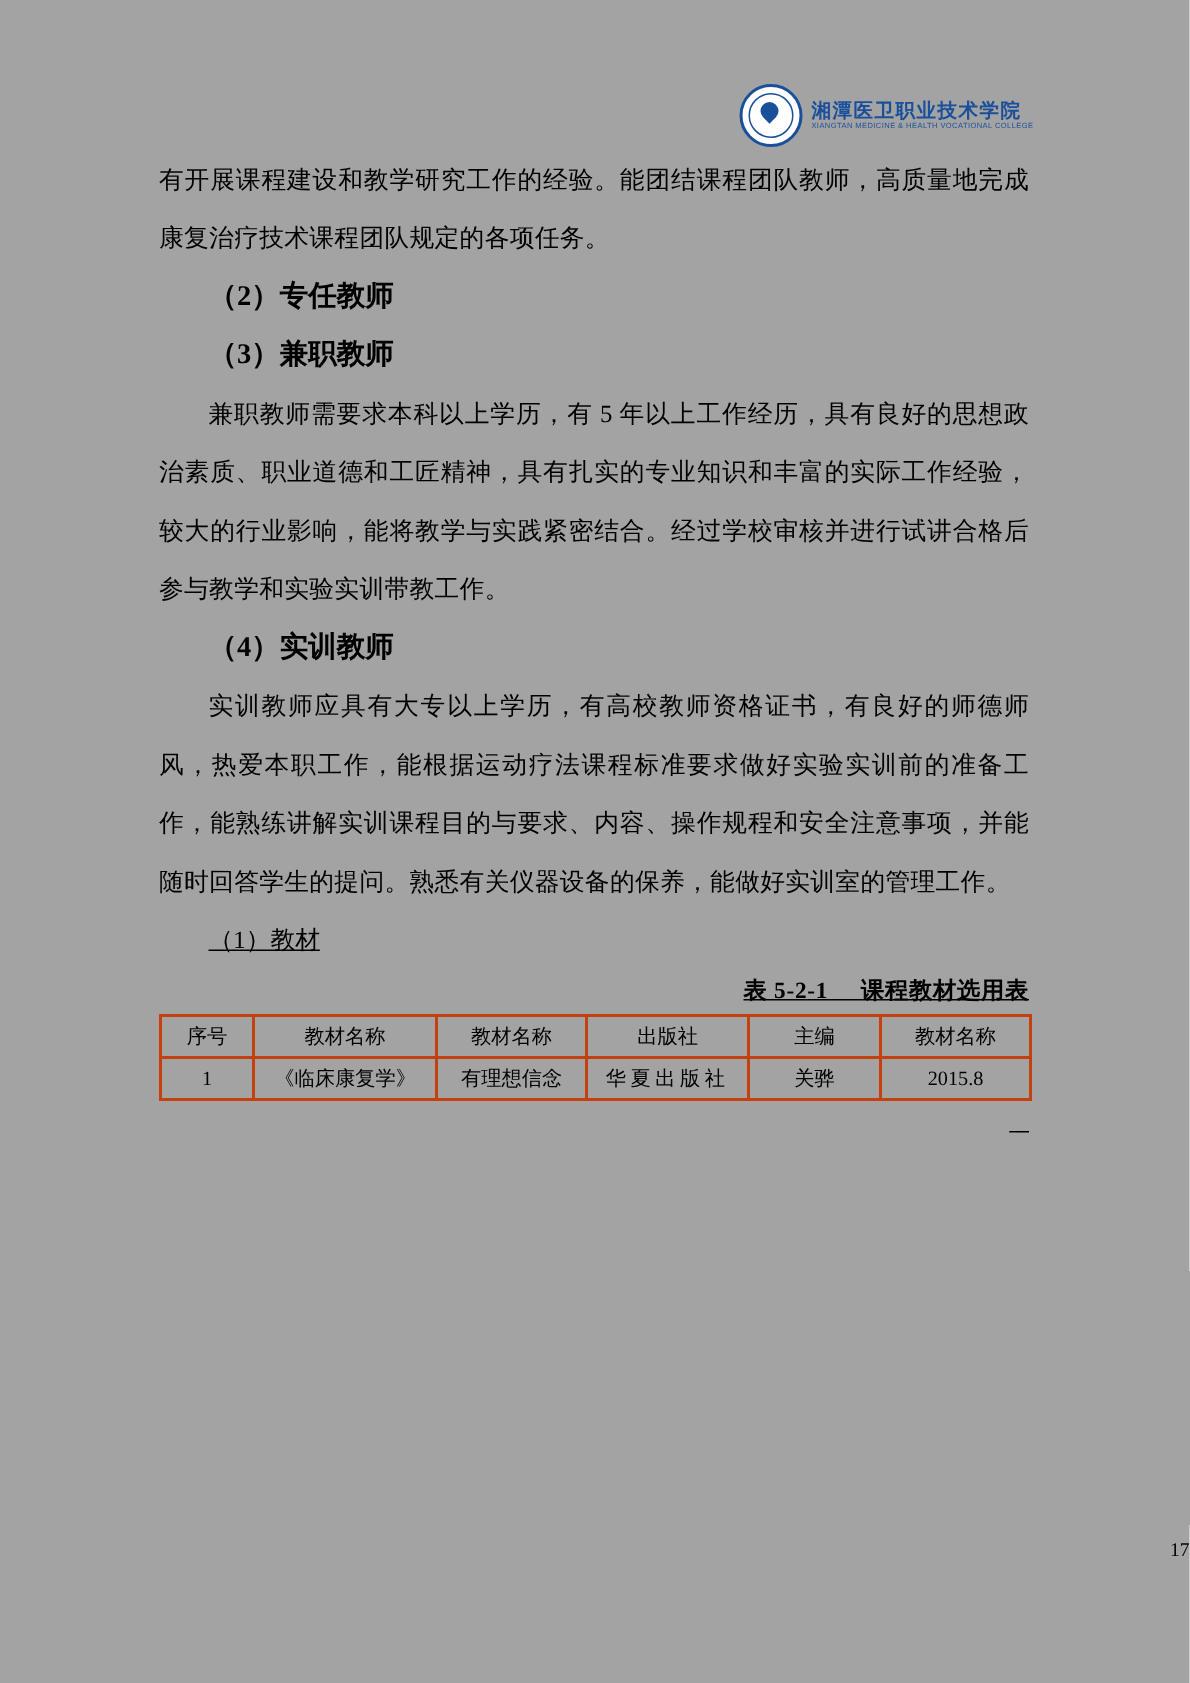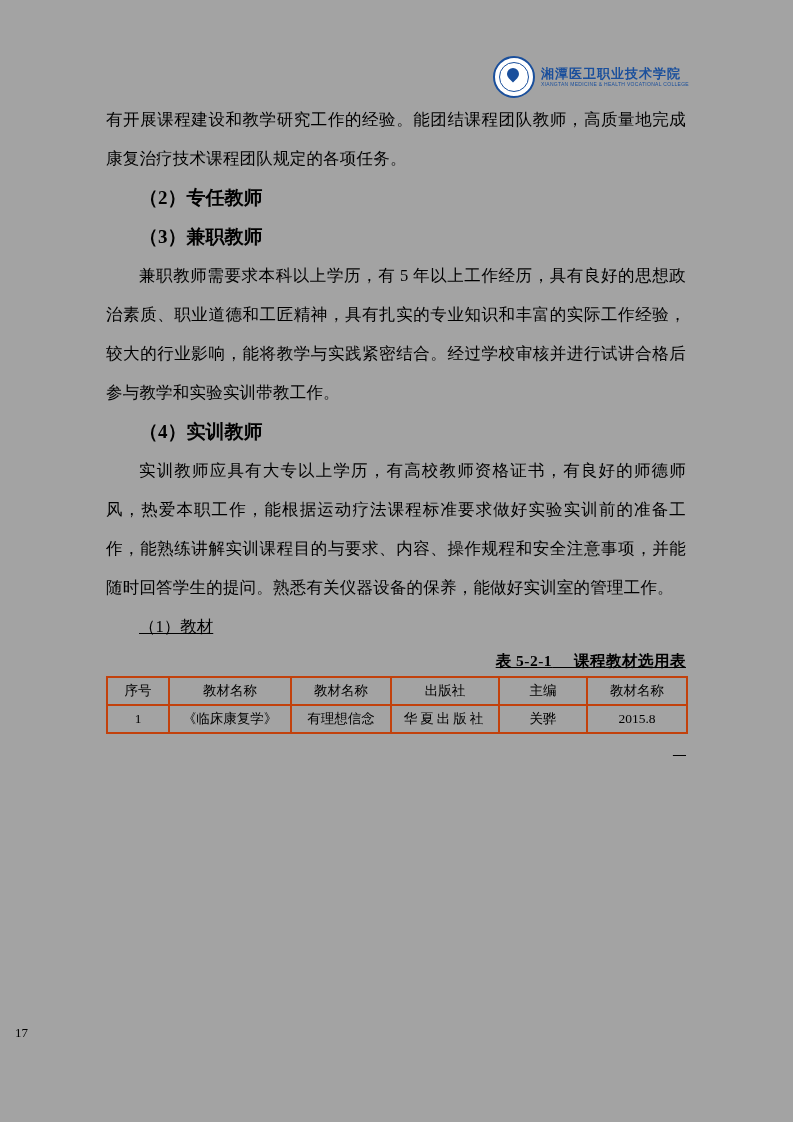--- a/index.html
+++ b/index.html
@@ -142,21 +142,21 @@
 
   .spaced {
     letter-spacing: 3px;
   }
 
   .page-number {
     position: absolute;
     left: 15px;
     right: 0;
     top: 1025px;
-    text-align: left;
+    text-align: right;
     font-size: 13px;
     font-family: "Liberation Serif", "DejaVu Serif", serif;
   }
 </style>
 </head>
 <body>
 
 <div class="page">
 
   <div class="logo-block">

